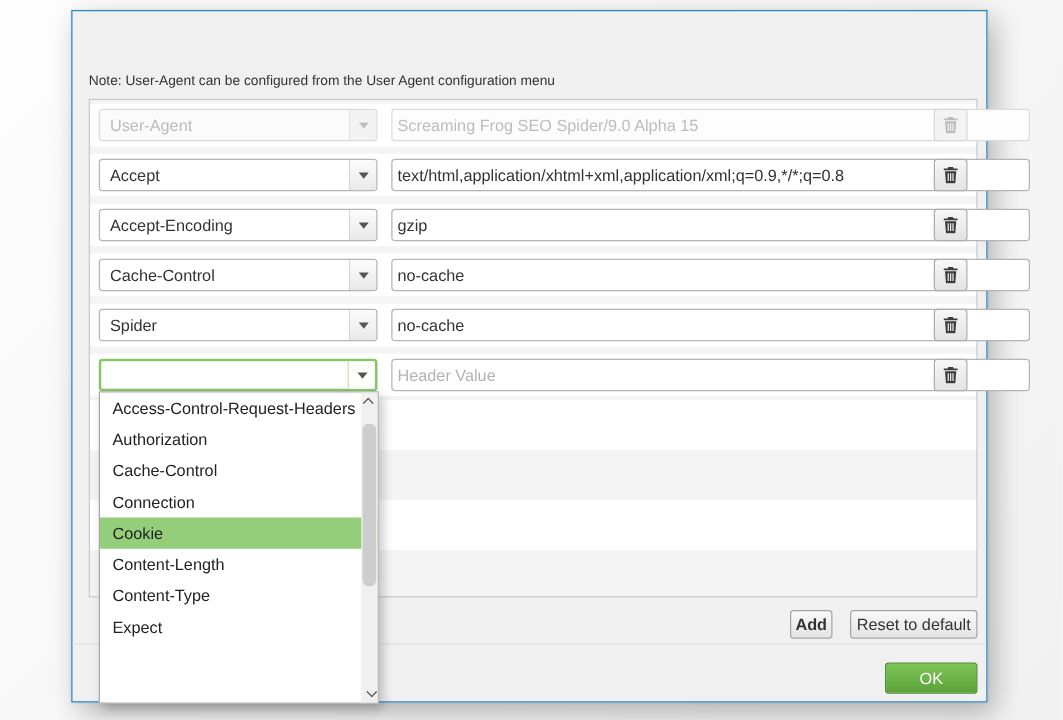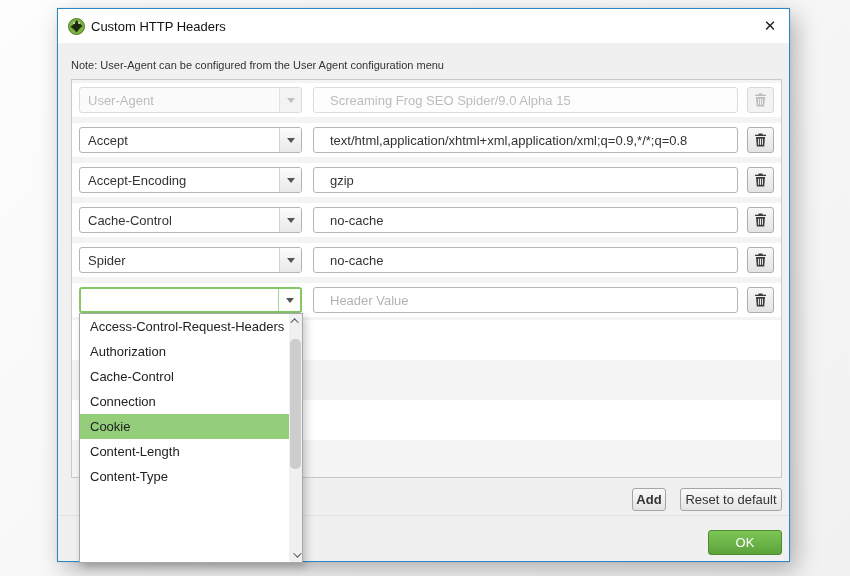--- a/index.html
+++ b/index.html
@@ -38,22 +38,22 @@
   .combo .txt { flex:1; padding:0 8px; font-size:13px; color:#333; overflow:hidden; white-space:nowrap; }
   .combo .arrowbox { width:22px; height:100%; border-left:1px solid #d4d4d4;
     background:linear-gradient(#fcfcfc,#e9e9e9); border-radius:0 2px 2px 0;
     display:flex; align-items:center; justify-content:center; }
   .caret { width:0; height:0; border-left:4px solid transparent; border-right:4px solid transparent;
     border-top:5px solid #555; }
 
   .combo.open { border:2px solid #86c765; }
   .combo.open .arrowbox { border-left:1px solid #a9d490; background:#fdfffc; }
 
-  .val-input { position:absolute; left:241px; top:7px; width:425px; height:26px;
-    border:1px solid #b5b5b5; border-radius:3px; padding:0 16px; font-size:13px;
+  .val-input { position:absolute; left:241px; top:7px; width:511px; height:26px;
+    border:1px solid #b5b5b5; border-radius:3px; padding:0 4px; font-size:13px;
     color:#333; background:#fff; font-family:"Liberation Sans", sans-serif; }
   .val-input::placeholder { color:#b3b3b3; }
 
   .trash-btn { position:absolute; left:675px; top:7px; width:27px; height:26px;
     background:linear-gradient(#f7f7f7,#e3e3e3); border:1px solid #aeaeae; border-radius:3px;
     display:flex; align-items:center; justify-content:center; cursor:pointer; }
 
   .hrow.disabled .combo { background:#fbfbfb; border-color:#dcdcdc; }
   .hrow.disabled .combo .txt { color:#bcbcbc; }
   .hrow.disabled .combo .arrowbox { border-left-color:#e3e3e3; background:#f3f3f3; }
@@ -91,31 +91,20 @@
   .btn-ok { position:absolute; left:650px; top:521px; width:74px; height:25px;
     background:linear-gradient(#7fc658,#5ba23a); border:1px solid #4c8c31; border-radius:3px;
     color:#fff; font-size:13px; cursor:pointer; font-family:"Liberation Sans", sans-serif; }
 </style>
 </head>
 <body>
 
 <div class="stage">
   <div class="dialog">
 
-    <div class="titlebar">
-      <svg class="app-icon" viewBox="0 0 17 17">
-        <circle cx="8.5" cy="8.5" r="8" fill="#7cb342"></circle>
-        <circle cx="8.5" cy="8.5" r="8" fill="none" stroke="#4e7a26" stroke-width="1"></circle>
-        <path d="M8.5 2 C10 5 13 5.5 14.5 8.5 C12 9 11 12 8.5 14.5 C7 11.5 4.5 11 2.5 8.5 C5 7.5 7 5 8.5 2 Z" fill="#1c2a10"></path>
-        <circle cx="6" cy="5" r="1.1" fill="#cfe6ad"></circle>
-        <circle cx="11" cy="5" r="1.1" fill="#cfe6ad"></circle>
-      </svg>
-      <span class="title">Custom HTTP Headers</span>
-      <button class="close-btn">✕</button>
-    </div>
 
     <div class="note">Note: User-Agent can be configured from the User Agent configuration menu</div>
 
     <div class="panel">
       <div class="band b1"></div>
       <div class="band b2"></div>
 
       <div class="hrow r0 disabled">
         <div class="strip"></div>
         <div class="combo">
@@ -238,20 +227,21 @@
     </div>
 
     <div class="popup">
       <div class="item">Access-Control-Request-Headers</div>
       <div class="item">Authorization</div>
       <div class="item">Cache-Control</div>
       <div class="item">Connection</div>
       <div class="item highlight">Cookie</div>
       <div class="item">Content-Length</div>
       <div class="item">Content-Type</div>
+      <div class="item">Expect</div>
 
       <div class="vscroll">
         <div class="vs-arrow vs-up">
             <span class="chev"></span>
           </div>
         <div class="vs-thumb"></div>
         <div class="vs-arrow vs-down">
             <span class="chev"></span>
           </div>
       </div>

